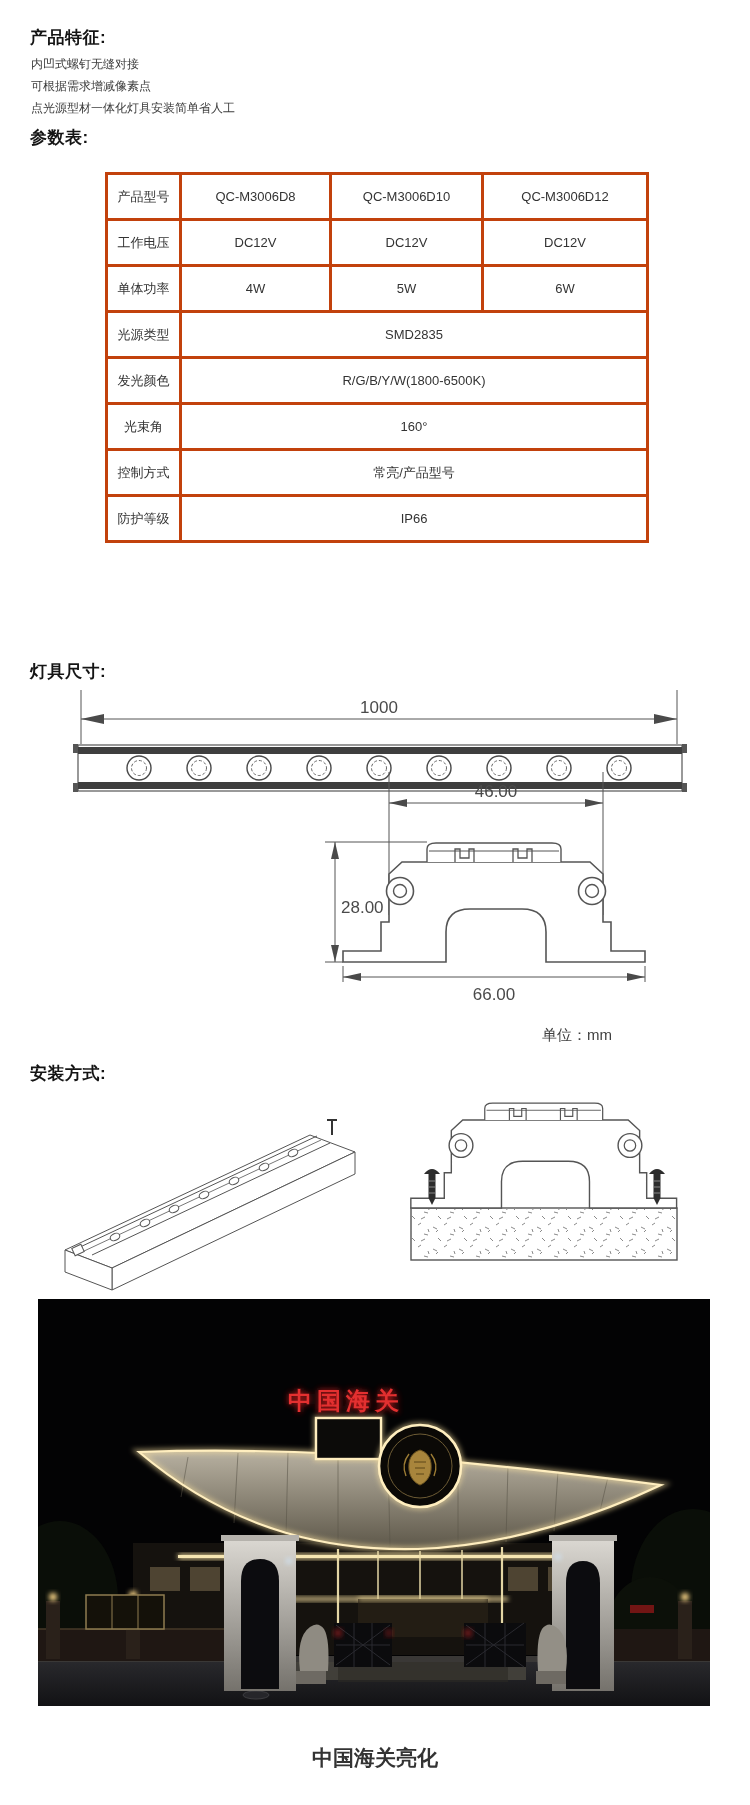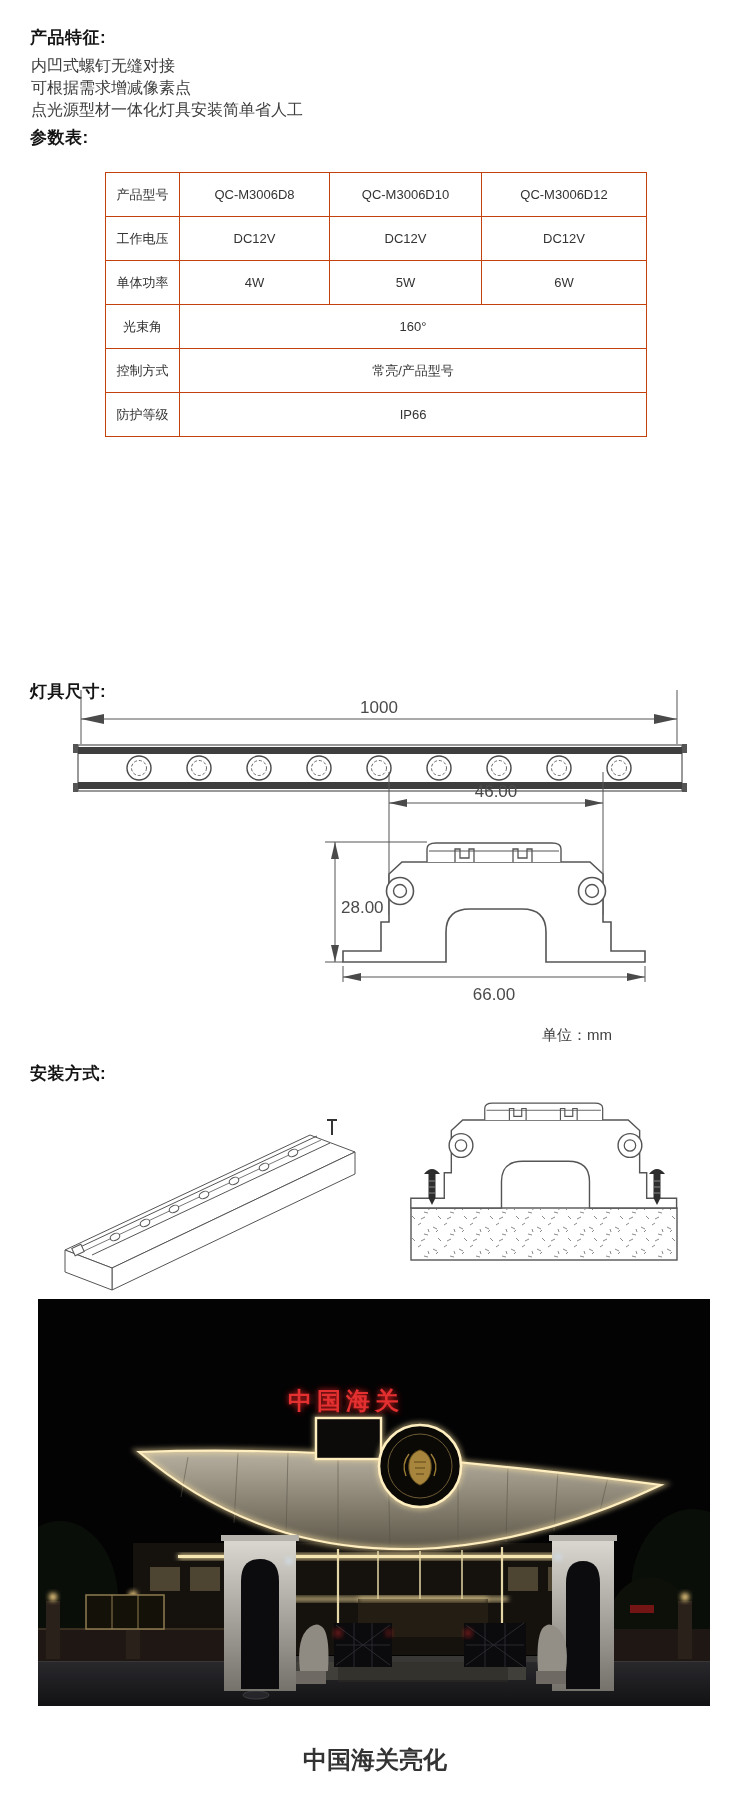--- a/index.html
+++ b/index.html
@@ -1,29 +1,29 @@
 <!DOCTYPE html>
 <html><head>
 <meta charset="utf-8">
 <style>
   html,body{margin:0;padding:0;background:#ffffff;}
   body{font-family:"Liberation Sans","DejaVu Sans",sans-serif;}
   .page{position:relative;width:750px;height:1805px;background:#fff;overflow:hidden;}
   .sec-title{position:absolute;left:30px;font-size:17px;font-weight:800;color:#141414;letter-spacing:.5px;}
-  .feature{position:absolute;left:31px;font-size:16px;color:#3c3c3c;text-align:center;}
+  .feature{position:absolute;left:31px;font-size:12px;color:#3c3c3c;text-align:center;}
   table.params{position:absolute;left:105px;top:172px;width:541px;border-collapse:collapse;table-layout:fixed;}
-  table.params td{border:1px solid #c2410c;height:43px;text-align:center;vertical-align:middle;
+  table.params td{border:3px solid #c2410c;height:43px;text-align:center;vertical-align:middle;
     font-size:13px;color:#333;padding:0 2px;}
   td.lbl{color:#333;}
   svg text{font-family:"Liberation Sans","DejaVu Sans",sans-serif;}
   .dim-text{font-size:17px;fill:#4a4a4a;}
   .unit-label{position:absolute;left:533px;top:1026px;font-size:15px;color:#3f3f3f;margin-left:9px;}
   .photo{position:absolute;left:38px;top:1299px;width:672px;height:333px;background:#030304;}
   .caption{position:absolute;left:0;top:1744px;width:750px;text-align:center;
-    font-size:24px;font-weight:800;color:#333;}
+    font-size:21px;font-weight:800;color:#333;}
 </style>
 </head>
 <body>
 
 <div class="page">
 
   <div class="sec-title" style="top:26px">产品特征:</div>
   <div class="feature" style="top:56px">内凹式螺钉无缝对接</div>
   <div class="feature" style="top:78px">可根据需求增减像素点</div>
   <div class="feature" style="top:100px">点光源型材一体化灯具安装简单省人工</div>
@@ -49,35 +49,43 @@
       <td>DC12V</td>
       <td>DC12V</td>
     </tr>
     <tr>
       <td class="lbl">单体功率</td>
       <td>4W</td>
       <td>5W</td>
       <td>6W</td>
     </tr>
     <tr>
+      <td class="lbl">光源类型</td>
+      <td colspan="3">SMD2835</td>
+    </tr>
+    <tr>
+      <td class="lbl">发光颜色</td>
+      <td colspan="3">R/G/B/Y/W(1800-6500K)</td>
+    </tr>
+    <tr>
       <td class="lbl">光束角</td>
       <td colspan="3">160°</td>
     </tr>
     <tr>
       <td class="lbl">控制方式</td>
       <td colspan="3">常亮/产品型号</td>
     </tr>
     <tr>
       <td class="lbl">防护等级</td>
       <td colspan="3">IP66</td>
     </tr>
   </tbody>
     </table>
 
-  <div class="sec-title" style="top:680px">灯具尺寸:</div>
+  <div class="sec-title" style="top:660px">灯具尺寸:</div>
 
   <svg style="position:absolute;left:40px;top:686px" width="660" height="115">
     <g stroke="#555" stroke-width="1" fill="none">
       <line x1="41" y1="4" x2="41" y2="58"></line>
         <line x1="637" y1="4" x2="637" y2="58"></line>
       <line x1="41" y1="33" x2="637" y2="33"></line>
     </g>
     <polygon points="41,33 64,28 64,38" fill="#4a4a4a"></polygon>
     <polygon points="637,33 614,28 614,38" fill="#4a4a4a"></polygon>
     <text class="dim-text" x="339" y="27" text-anchor="middle" style="paint-order:stroke;stroke:#fff;stroke-width:6">1000</text>

